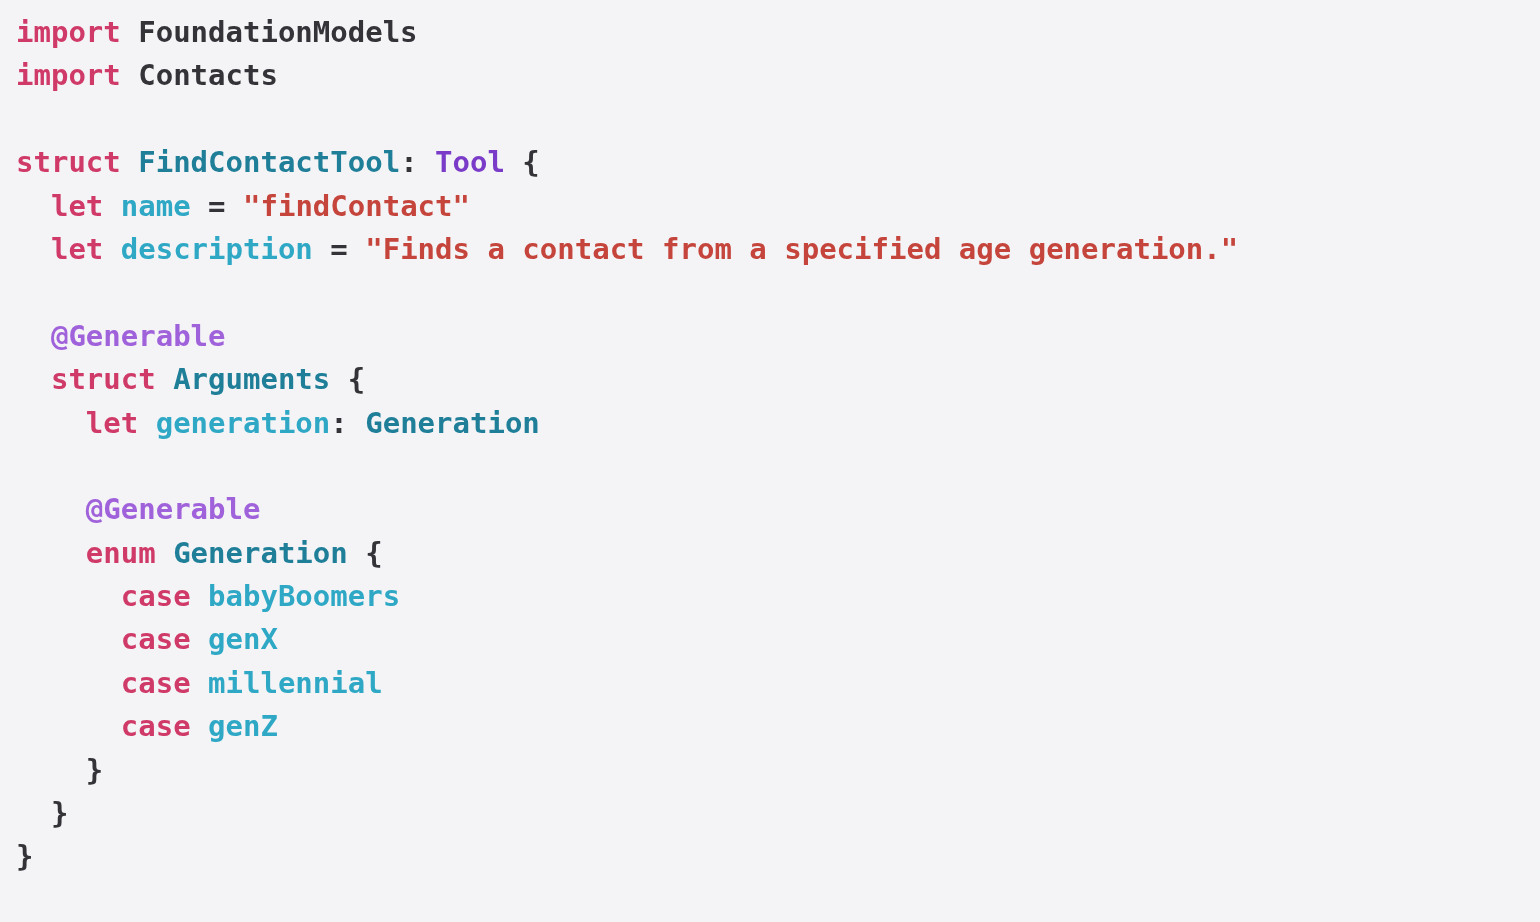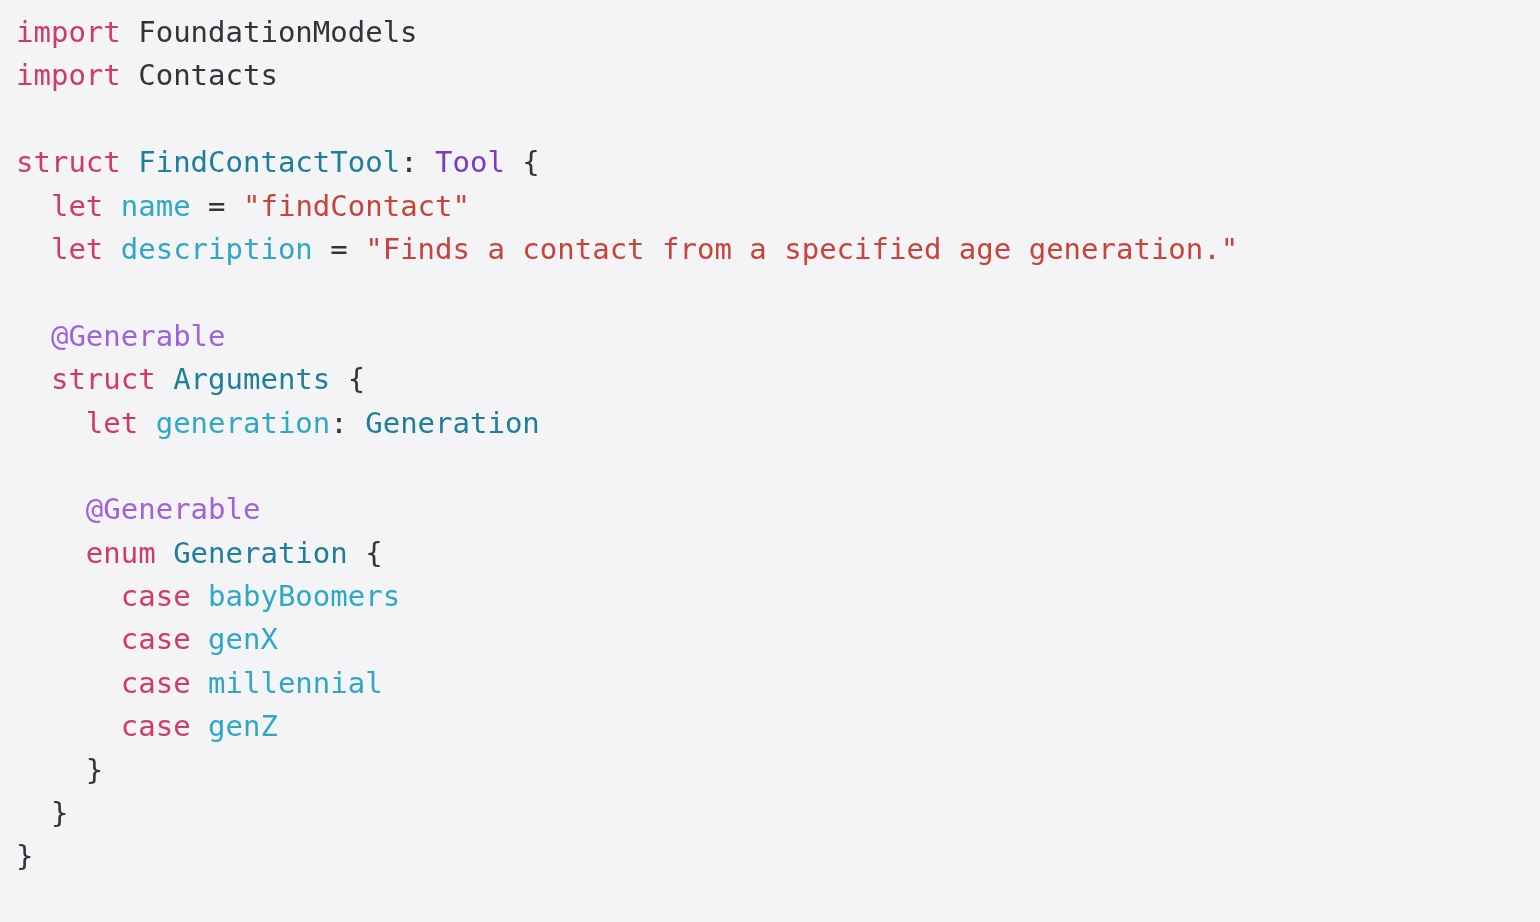--- a/index.html
+++ b/index.html
@@ -10,20 +10,21 @@
     width: 1540px;
     height: 922px;
     overflow: hidden;
     font-family: "DejaVu Sans Mono", monospace;
   }
   .code-surface {
     width: 1339px;
     height: 922px;
     box-sizing: border-box;
     padding: 11px 16px 0 16px;
+    font-weight: bold;
   }
   .code-block {
     font-size: 29px;
     line-height: 43.4px;
     white-space: pre;
     letter-spacing: 0;
   }
   .code-line {
     height: 43.4px;
   }

